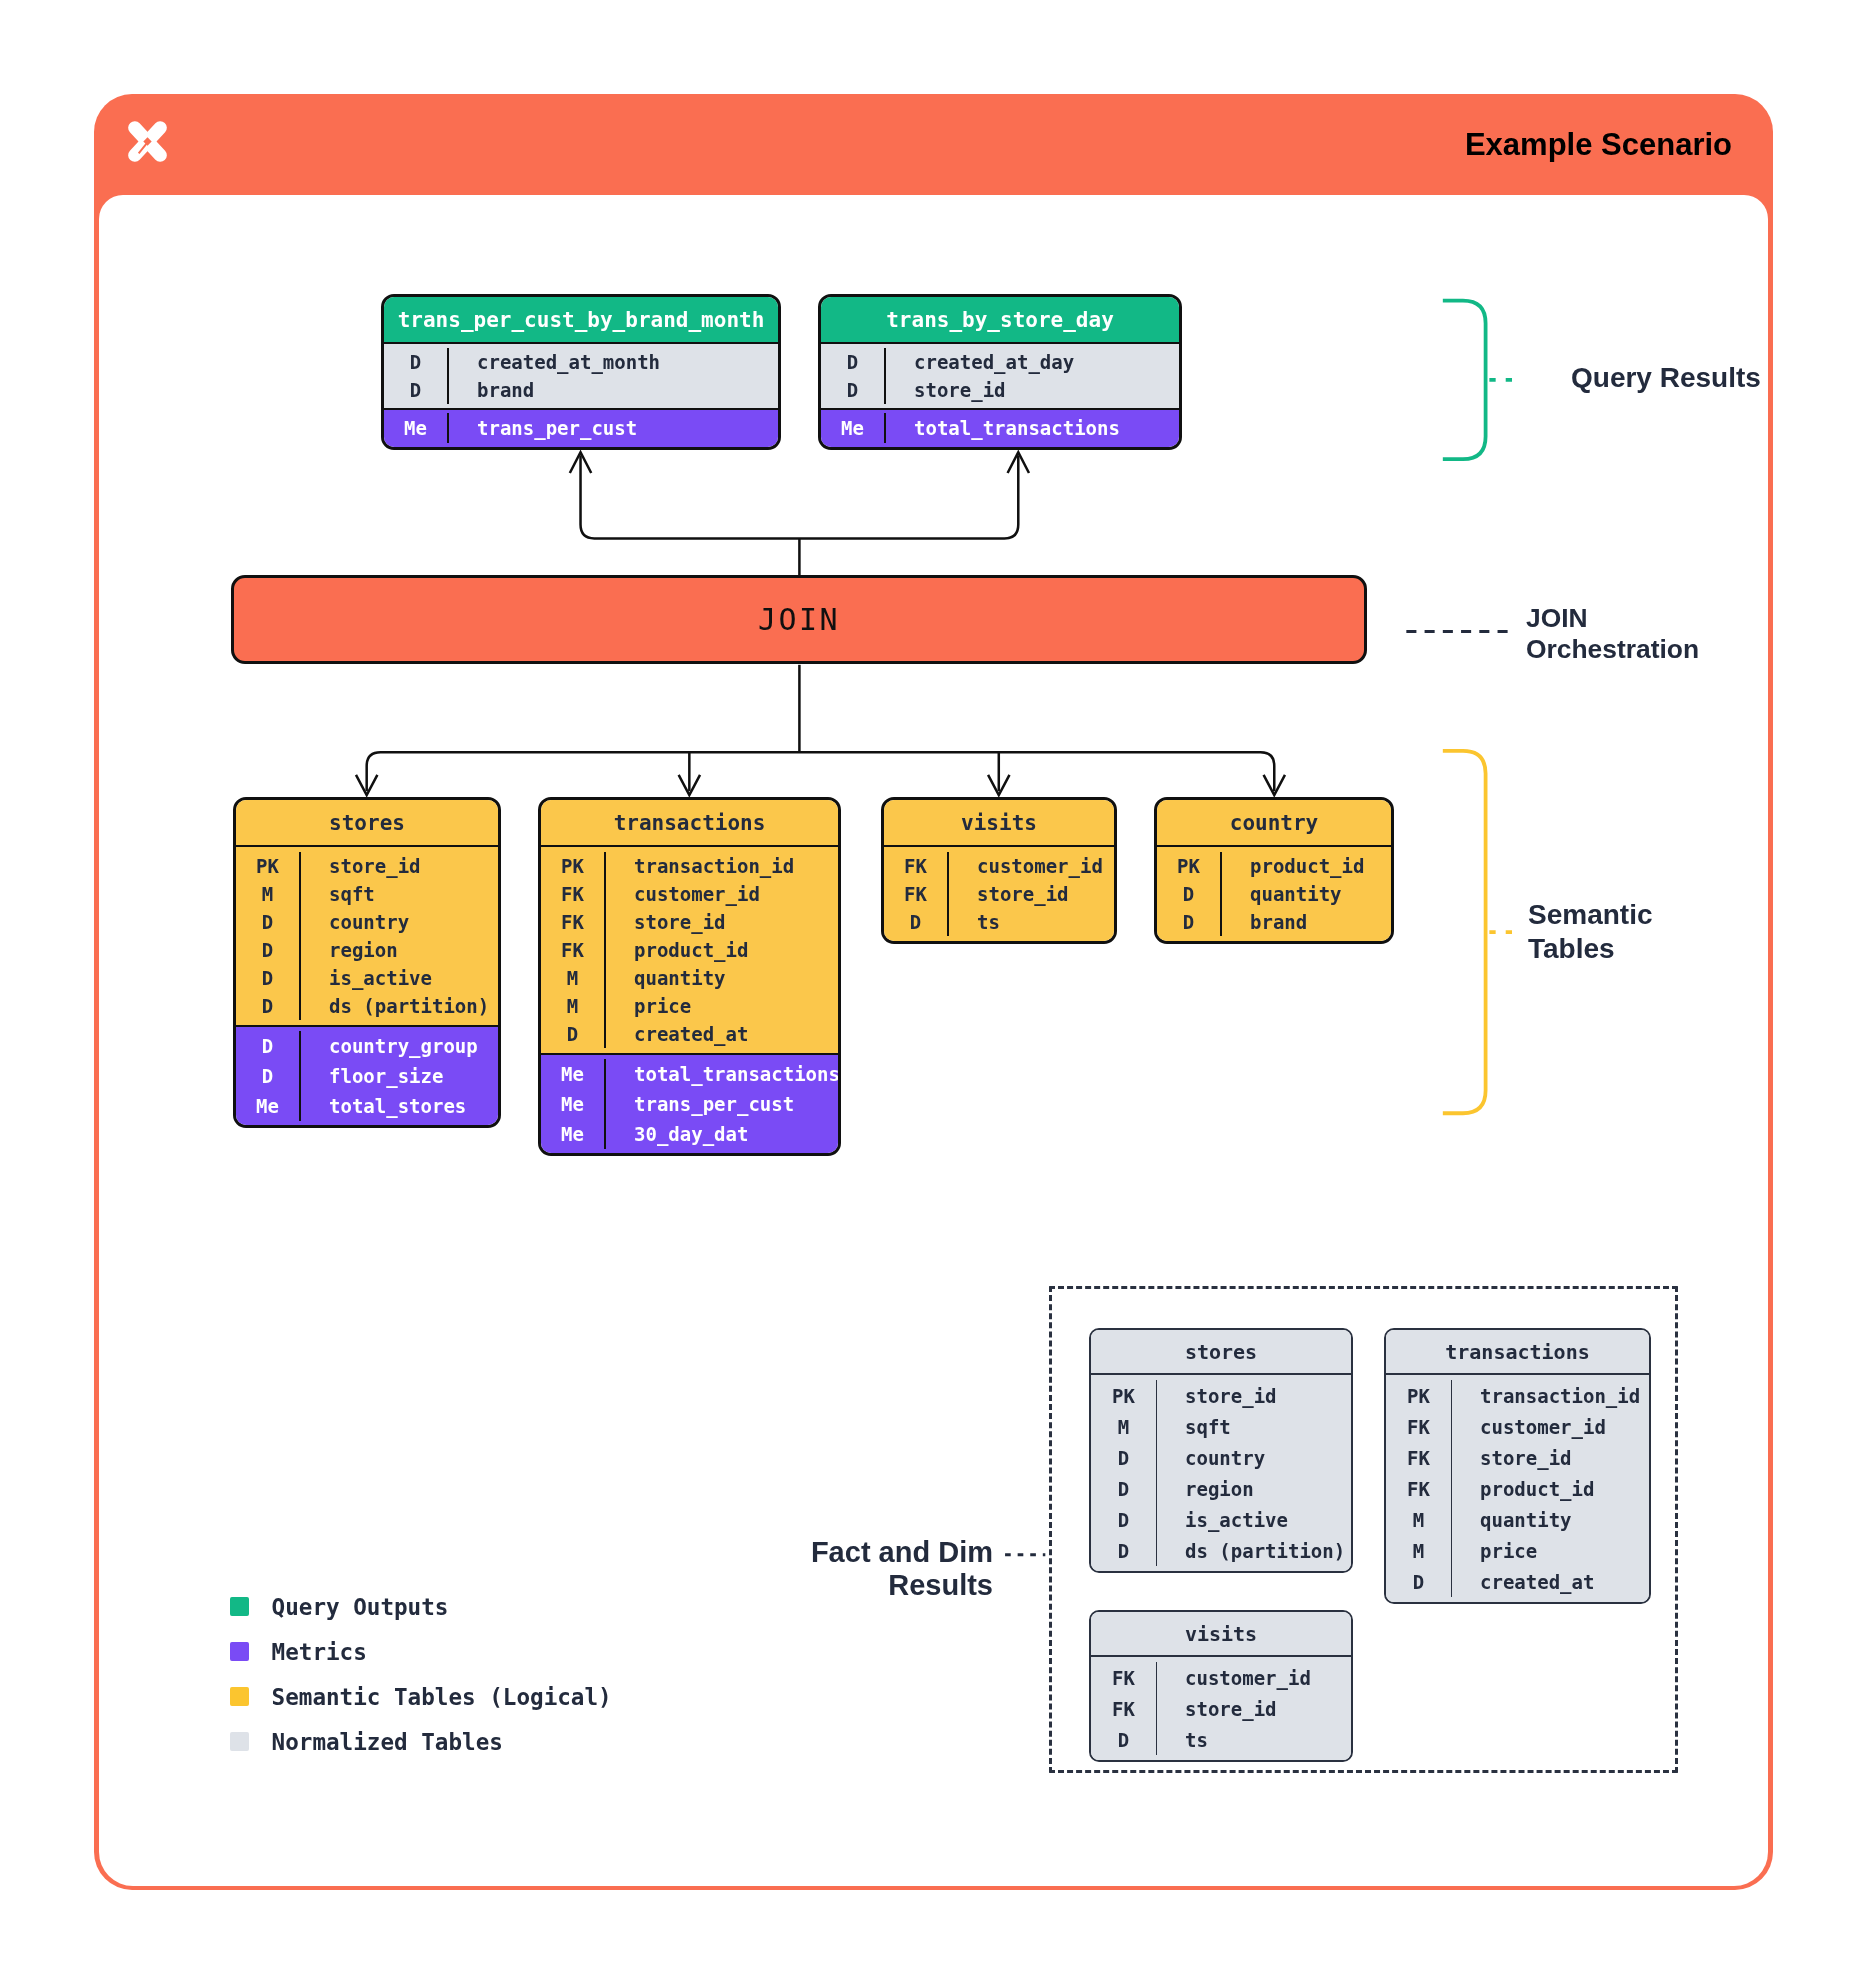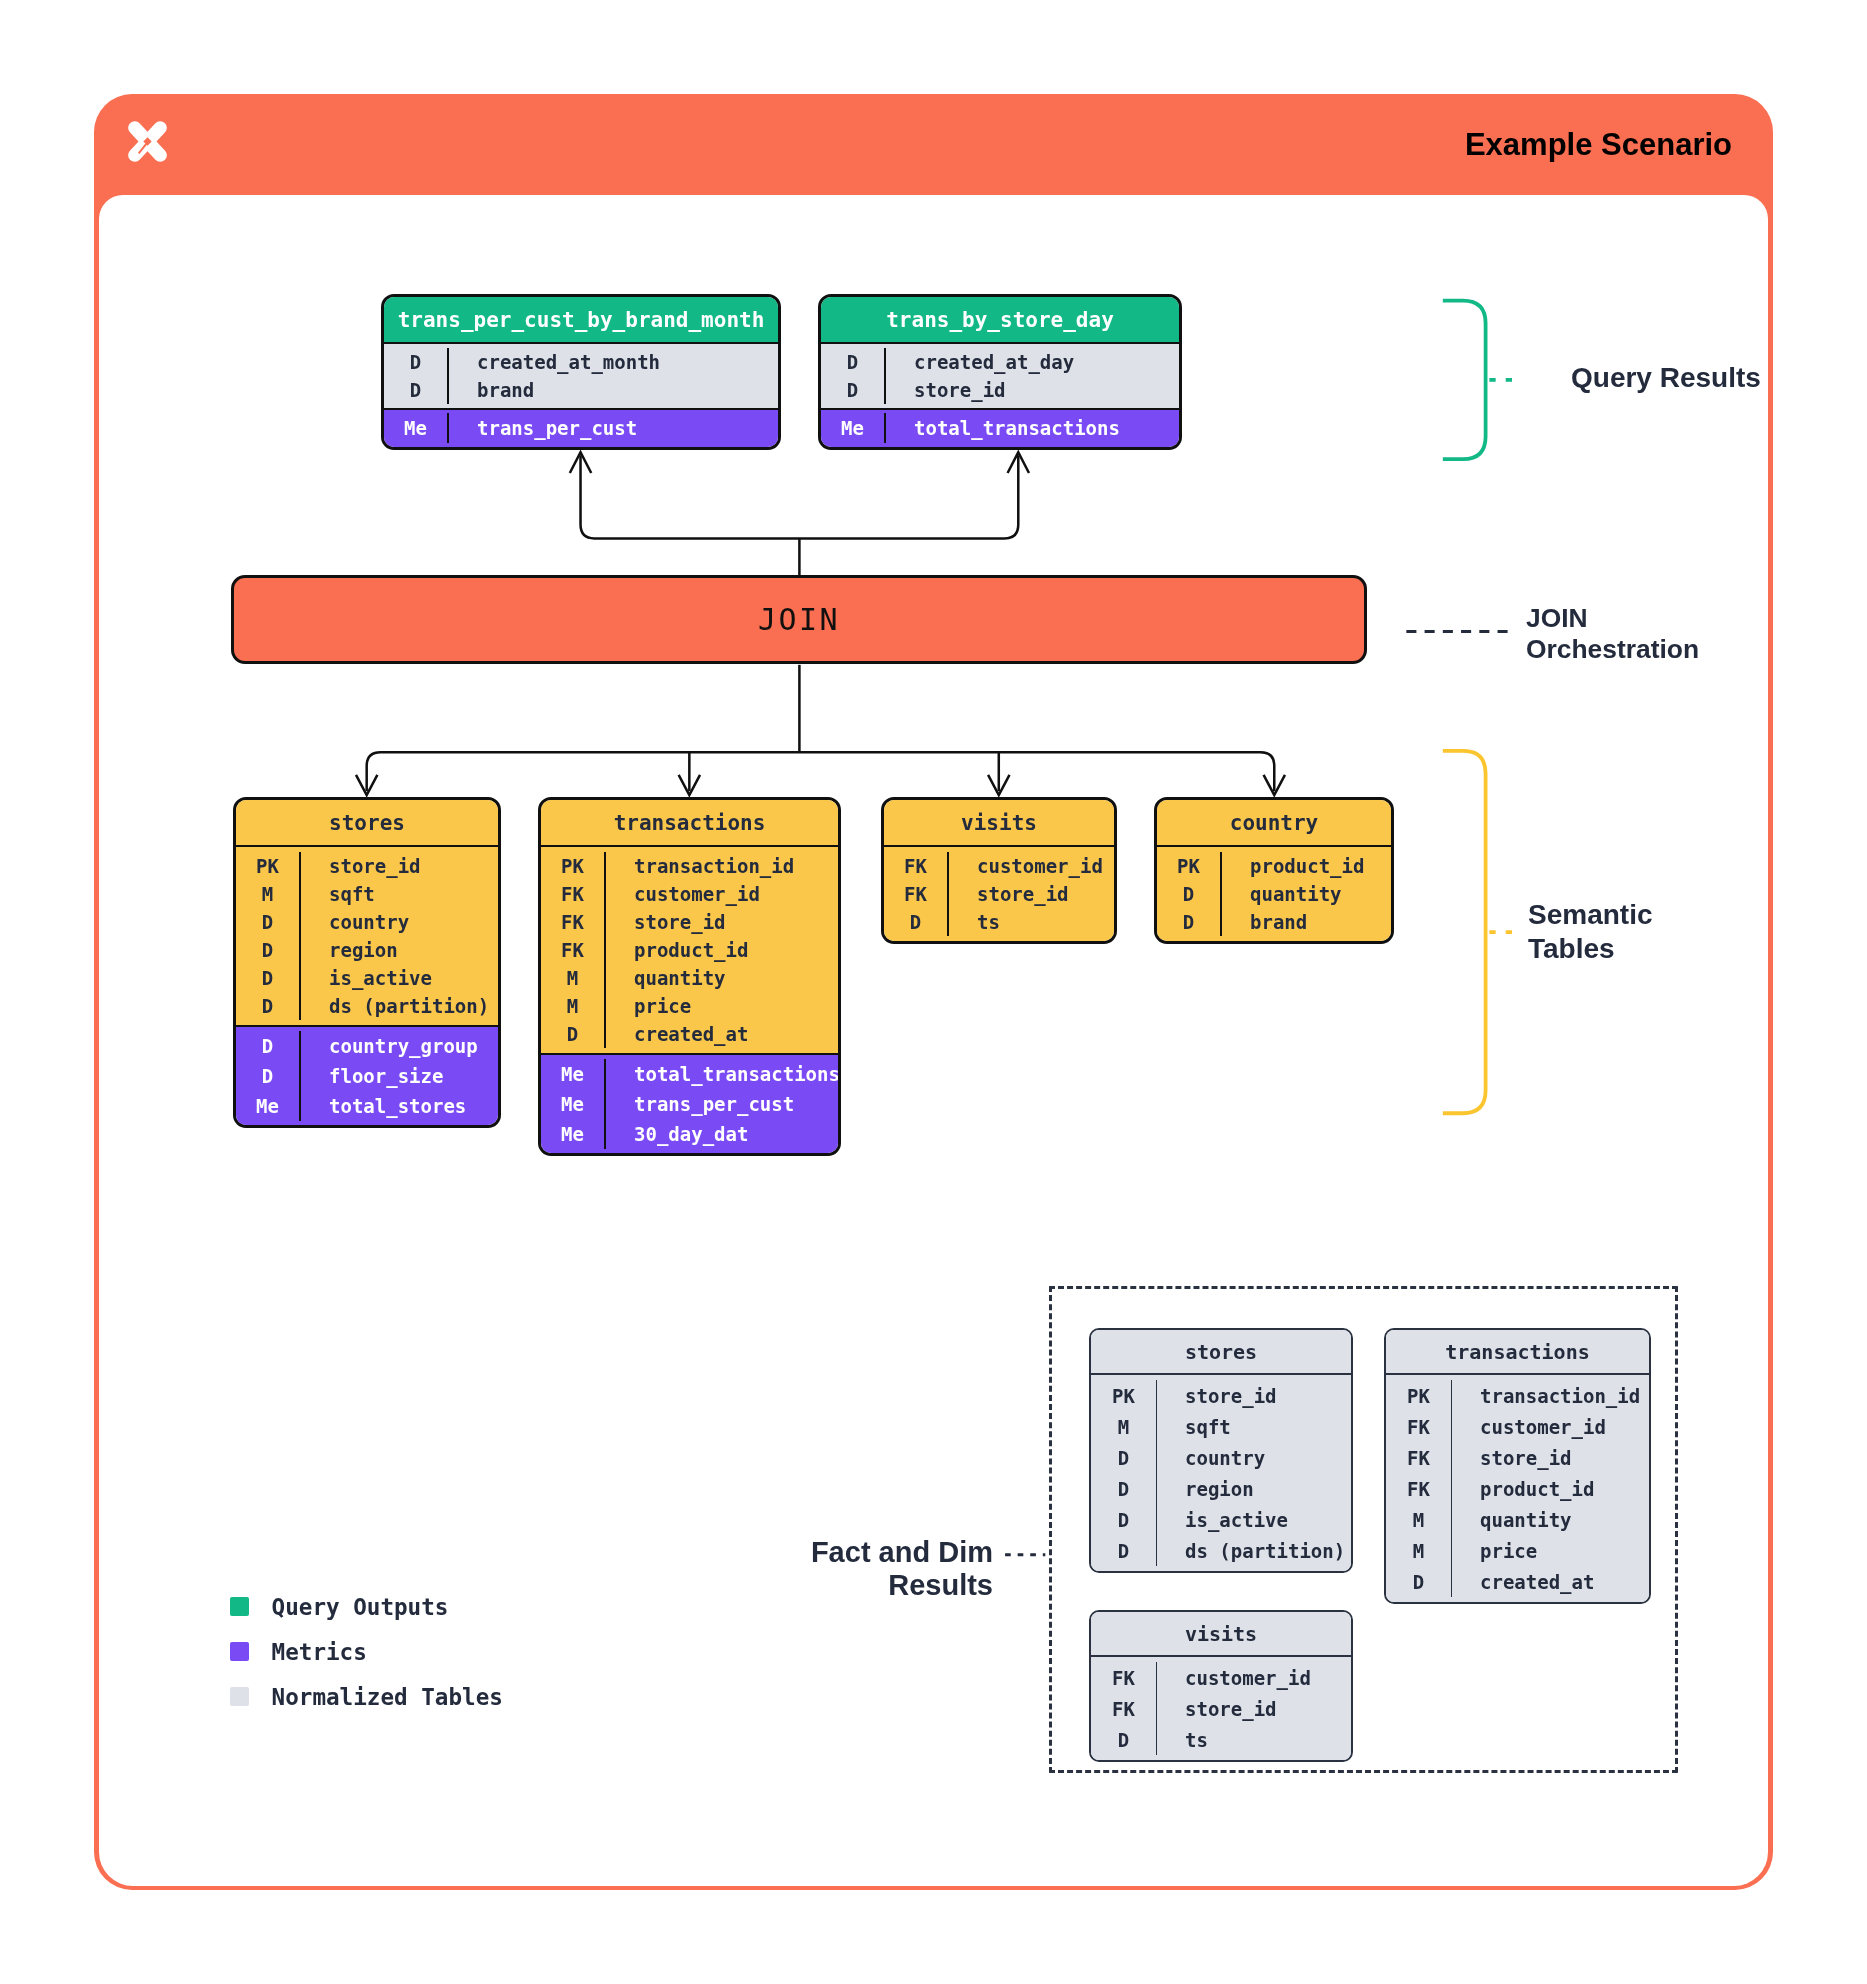--- a/index.html
+++ b/index.html
@@ -413,19 +413,23 @@
   <div class="legend">
     <div class="leg-row">
       <div class="sw sw-green"></div>
       <div class="leg-label">Query Outputs</div>
     </div>
     <div class="leg-row">
       <div class="sw sw-purple"></div>
       <div class="leg-label">Metrics</div>
     </div>
     <div class="leg-row">
+      <div class="sw sw-yellow"></div>
+      <div class="leg-label">Semantic Tables (Logical)</div>
+    </div>
+    <div class="leg-row">
       <div class="sw sw-gray"></div>
       <div class="leg-label">Normalized Tables</div>
     </div>
   </div>
 
 </div>
 
 
 </body></html>

